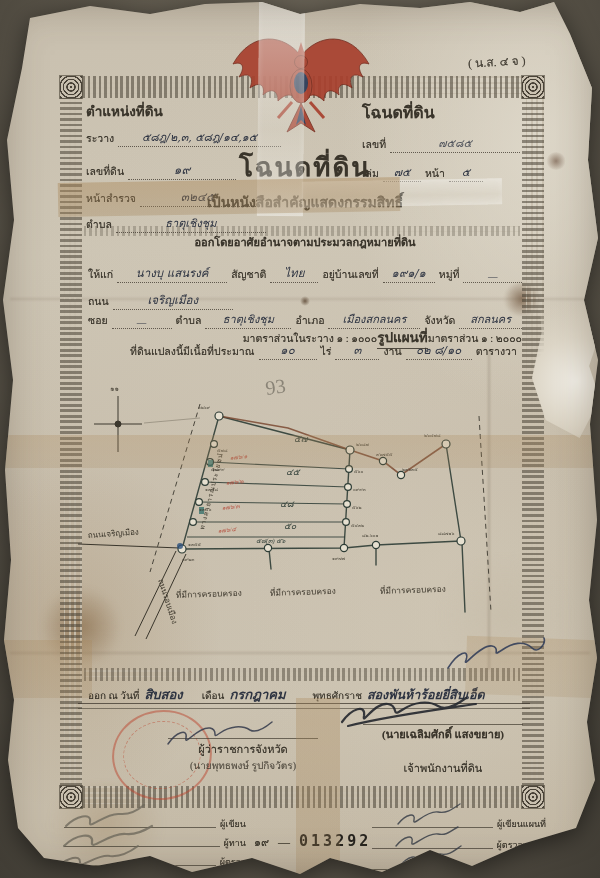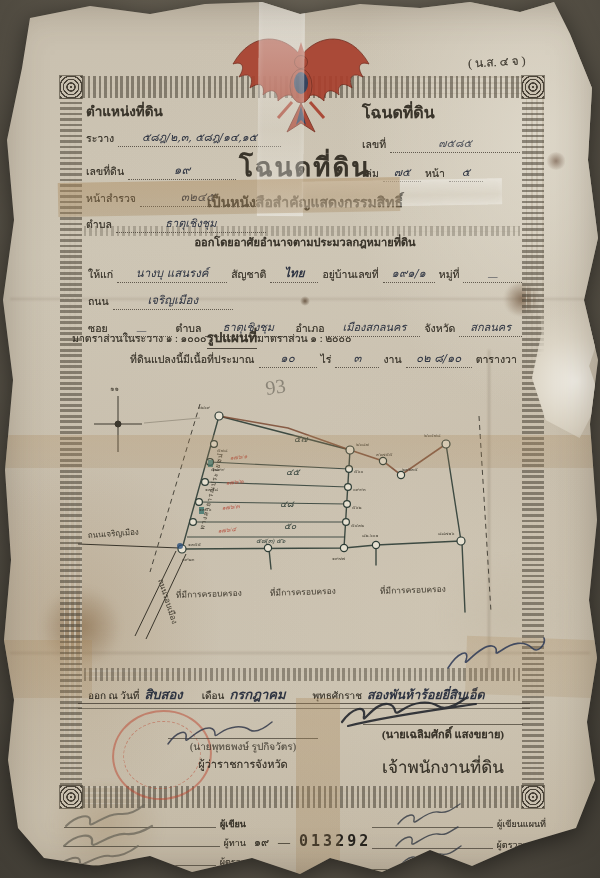--- a/index.html
+++ b/index.html
@@ -122,52 +122,52 @@
       <div class="pr" style="font-weight:bold;font-size:26px;letter-spacing:2px;">โฉนดที่ดิน</div>
       <div class="pr" style="font-weight:bold;font-size:14px;margin-top:4px;opacity:.9;">เป็นหนังสือสำคัญแสดงกรรมสิทธิ์</div>
       <div class="pr" style="font-weight:bold;font-size:11px;margin-top:20px;">ออกโดยอาศัยอำนาจตามประมวลกฎหมายที่ดิน</div>
     </div>
 
     <div class="t" style="left:88px;top:240px;width:434px;font-size:10.5px;">
       <div class="row">
         <span class="pr">ให้แก่</span>
         <span class="fill" style="width:110px;"><span class="hw" style="font-size:11.5px;">นางบุ แสนรงค์</span></span>
         <span class="pr">สัญชาติ</span>
-        <span class="fill" style="width:48px;font-weight:bold;"><span class="hw" style="font-size:11.5px;">ไทย</span></span>
+        <span class="fill" style="width:48px;"><span class="hw" style="font-size:11.5px;">ไทย</span></span>
         <span class="pr">อยู่บ้านเลขที่</span>
         <span class="fill" style="width:52px;margin-top:24px;"><span class="hw" style="font-size:11.5px;">๑๙๑/๑</span></span>
         <span class="pr">หมู่ที่</span>
         <span class="fill" style="flex:1;"><span class="hw">—</span></span>
       </div>
       <div class="row" style="margin-top:8px;">
         <span class="pr">ถนน</span>
         <span class="fill" style="width:120px;"><span class="hw" style="font-size:11.5px;">เจริญเมือง</span></span>
       </div>
-      <div class="row" style="margin-top:8px;">
+      <div class="row" style="">
         <span class="pr">ซอย</span>
         <span class="fill" style="width:60px;"><span class="hw">—</span></span>
         <span class="pr">ตำบล</span>
         <span class="fill" style="width:86px;"><span class="hw" style="font-size:11px;">ธาตุเชิงชุม</span></span>
         <span class="pr">อำเภอ</span>
         <span class="fill" style="width:92px;"><span class="hw" style="font-size:11px;">เมืองสกลนคร</span></span>
         <span class="pr">จังหวัด</span>
         <span class="fill" style="flex:1;"><span class="hw" style="font-size:11px;">สกลนคร</span></span>
       </div>
       <div class="row" style="margin-top:12px;padding-left:42px;">
         <span class="pr">ที่ดินแปลงนี้มีเนื้อที่ประมาณ</span>
         <span class="fill" style="width:58px;"><span class="hw" style="font-size:11.5px;font-style:italic;">๑๐</span></span>
         <span class="pr">ไร่</span>
         <span class="fill" style="width:44px;"><span class="hw" style="font-size:11.5px;">๓</span></span>
         <span class="pr">งาน</span>
         <span class="fill" style="width:66px;"><span class="hw" style="font-size:11.5px;">๐๒ ๘/๑๐</span></span>
         <span class="pr">ตารางวา</span>
       </div>
     </div>
 
-    <div class="t" style="left:72px;top:326px;width:434px;display:flex;justify-content:flex-start;align-items:baseline;">
+    <div class="t" style="left:88px;top:326px;width:434px;display:flex;justify-content:flex-end;align-items:baseline;">
       <span class="pr" style="font-size:10.5px;">มาตราส่วนในระวาง ๑ : ๑๐๐๐</span>
       <span class="pr" style="font-size:13.5px;font-weight:bold;border-bottom:1.5px solid rgba(58,53,43,.85);">รูปแผนที่</span>
       <span class="pr" style="font-size:10.5px;">มาตราส่วน ๑ : ๒๐๐๐</span>
     </div>
 
     <svg class="t" style="left:58px;top:360px;" width="486" height="286" viewBox="0 0 486 286">
       <g stroke="#3c382e" stroke-width="1">
         <line x1="60" y1="36" x2="60" y2="92"></line>
         <line x1="36" y1="64" x2="84" y2="64"></line>
         <circle cx="60" cy="64" r="3" fill="#3c382e"></circle>
@@ -289,32 +289,32 @@
       <span class="hw" style="font-size:12.5px;font-weight:bold;">สองพันห้าร้อยยี่สิบเอ็ด</span>
     </div>
     <div class="t" style="left:78px;top:703px;width:452px;height:4px;border-top:1px solid rgba(60,54,44,.75);border-bottom:1px solid rgba(60,54,44,.55);"></div>
 
     <div class="t" style="left:112px;top:710px;width:96px;height:86px;border-radius:50%;border:2px solid rgba(188,70,48,.5);transform:rotate(-8deg);">
       <div style="position:absolute;inset:9px;border-radius:50%;border:1px dashed rgba(188,70,48,.45);"></div>
     </div>
 
     <div class="t" style="left:150px;top:738px;width:186px;text-align:center;">
       <div class="sigline" style="width:150px;margin:0 auto;"></div>
+      <div class="pr" style="font-size:11px;margin-top:1px;">ผู้ว่าราชการจังหวัด</div>
       <div class="pr blurname" style="font-size:10px;">(นายพุทธพงษ์ รูปกิจวัตร)</div>
-      <div class="pr" style="font-size:11px;margin-top:1px;">ผู้ว่าราชการจังหวัด</div>
     </div>
 
     <div class="t" style="left:350px;top:724px;width:186px;text-align:center;">
       <div class="sigline" style="width:160px;margin:0 auto;"></div>
       <div class="pr" style="font-size:11px;font-weight:bold;">(นายเฉลิมศักดิ์ แสงขยาย)</div>
-      <div class="pr" style="font-size:17px;margin-top:10px;">เจ้าพนักงานที่ดิน</div>
+      <div class="pr" style="font-size:11px;margin-top:16px;">เจ้าพนักงานที่ดิน</div>
     </div>
 
     <div class="t" style="left:64px;top:812px;width:182px;font-size:9px;">
-      <div class="row" style="height:19px;font-weight:bold;">
+      <div class="row" style="height:19px;">
             <span class="sigline" style="flex:1;margin-bottom:3px;"></span>
             <span class="pr">ผู้เขียน</span>
           </div>
       <div class="row" style="height:19px;">
             <span class="sigline" style="flex:1;margin-bottom:3px;"></span>
             <span class="pr">ผู้ทาน</span>
           </div>
       <div class="row" style="height:19px;">
             <span class="sigline" style="flex:1;margin-bottom:3px;"></span>
             <span class="pr">ผู้ตรวจ</span>

